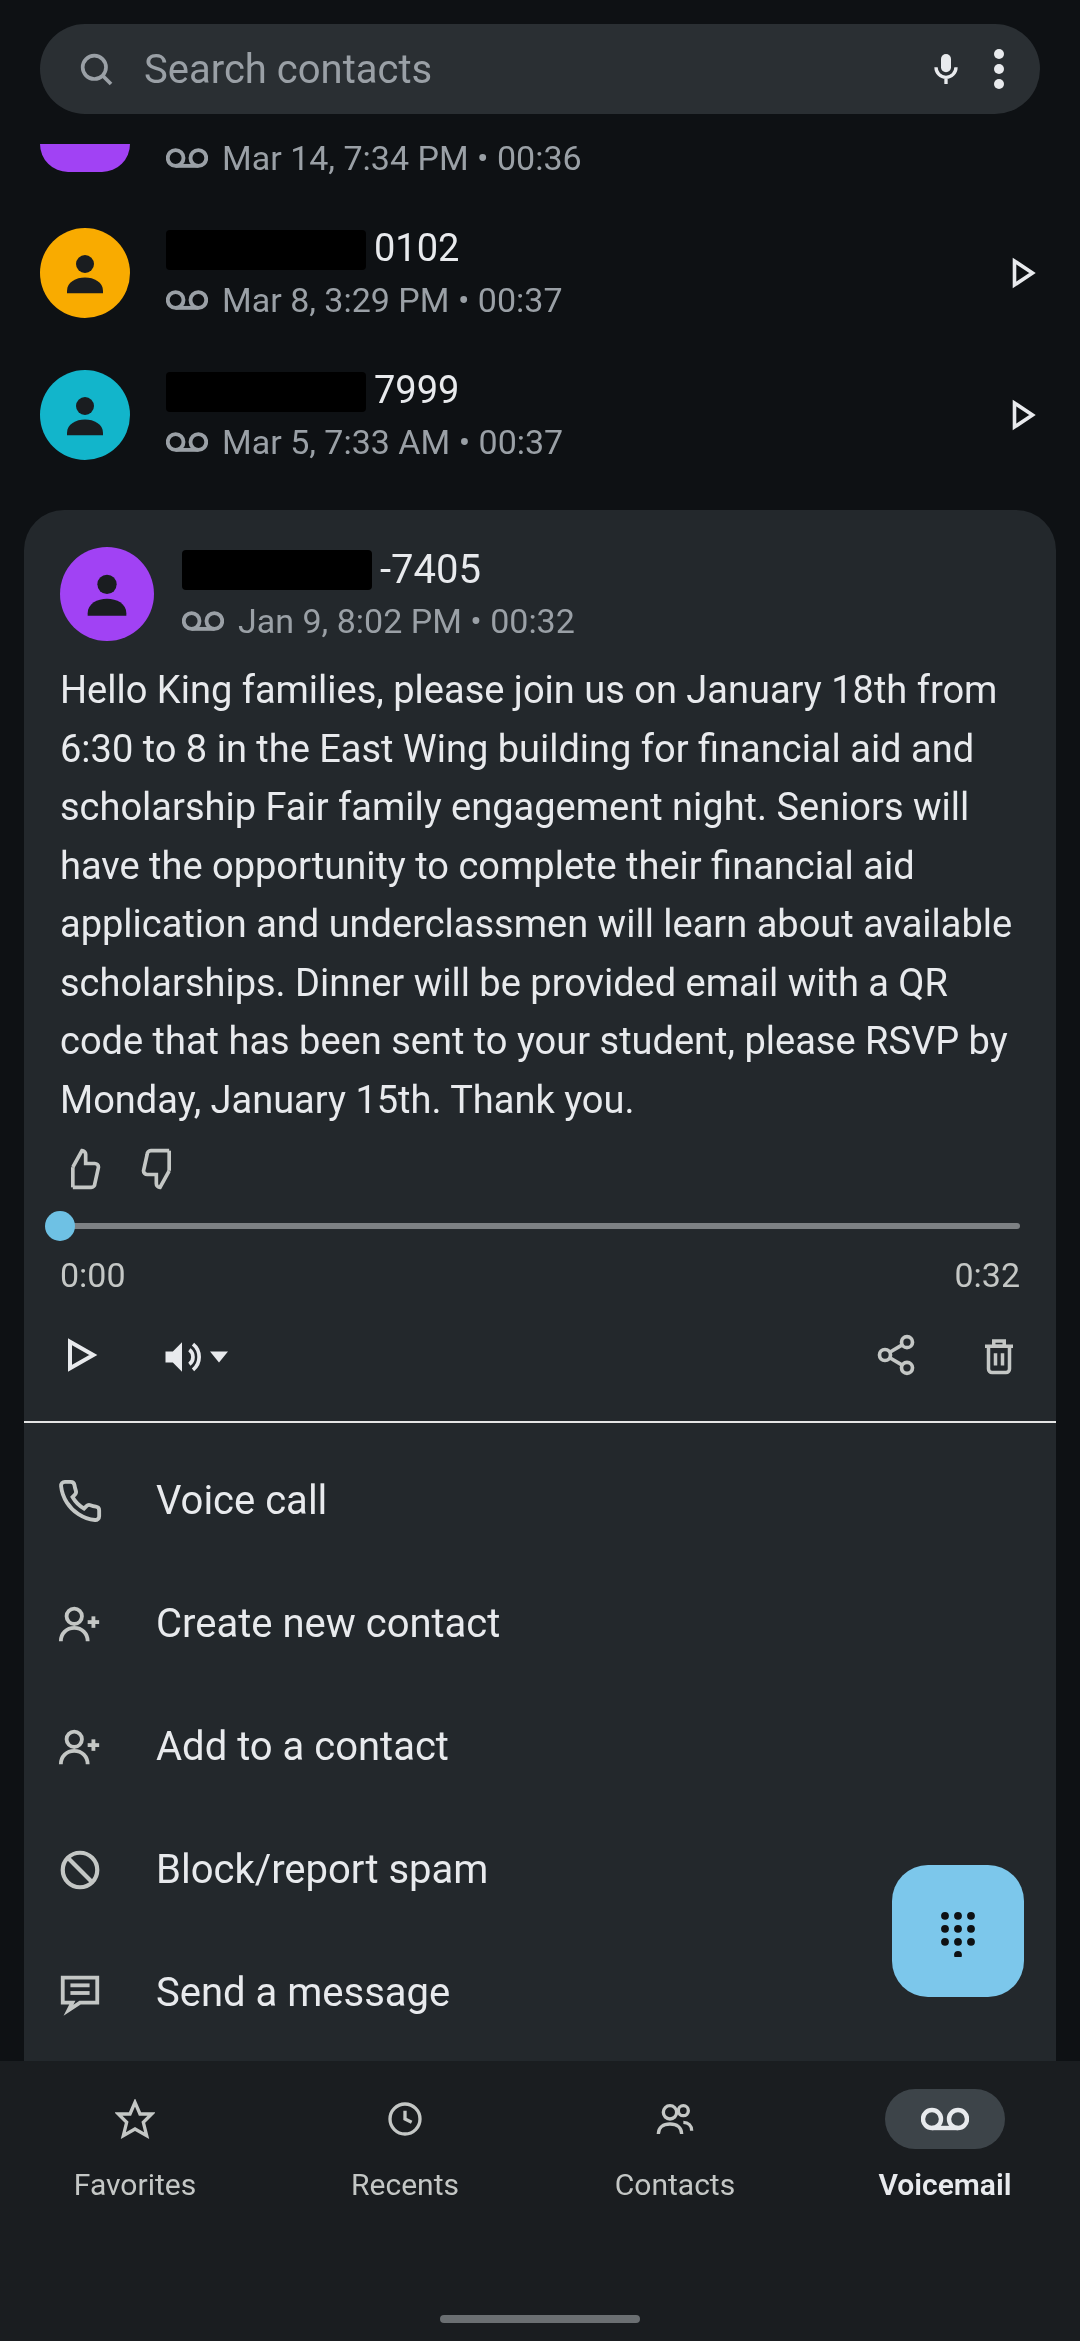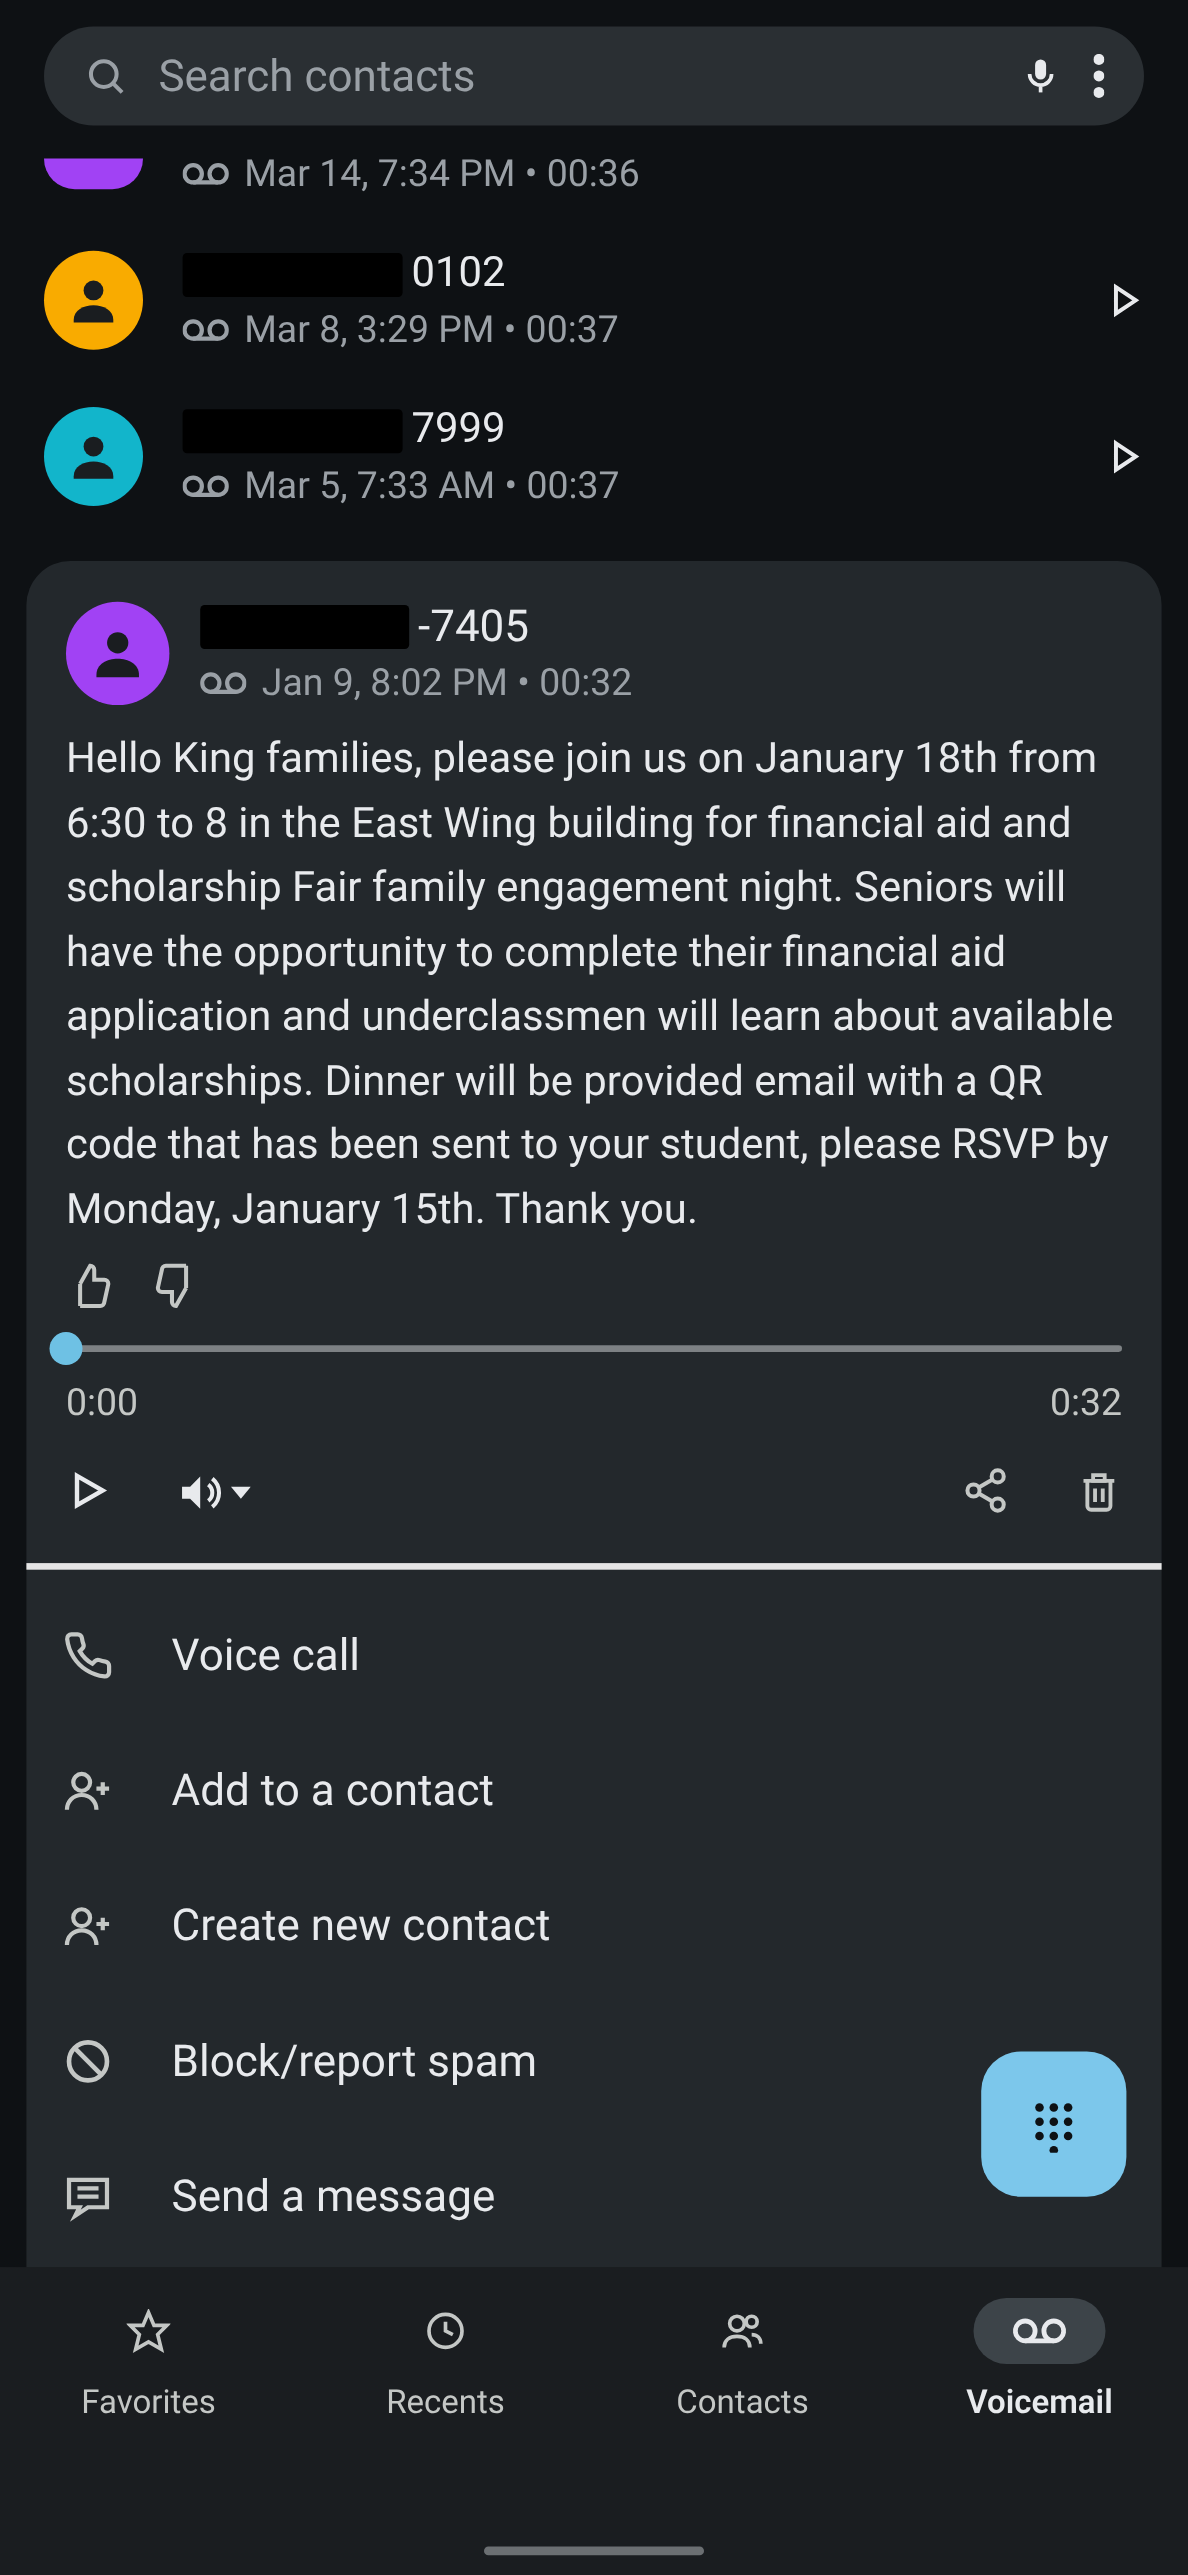--- a/index.html
+++ b/index.html
@@ -93,21 +93,21 @@
     display:flex; align-items:center; justify-content:space-between;
     margin-top:38px; padding-bottom:40px;
   }
   .controls-left { display:flex; align-items:center; gap:60px; }
   .controls-right { display:flex; align-items:center; gap:60px; }
   .vol-group { display:flex; align-items:center; gap:6px; }
 
   .action-section {
     margin: 0 24px;
     background:#23282c;
-    border-top:6px solid #e5e5e5;
+    border-top:2px solid #e5e5e5;
     padding: 16px 16px 40px 16px;
   }
   .action-item {
     display:flex; align-items:center; gap:48px;
     padding: 38px 12px;
   }
   .action-icon { width:56px; display:flex; justify-content:center; }
   .action-label { font-size:40px; color:#e8eaed; }
 
   .fab {
@@ -353,32 +353,32 @@
   </div>
   <div class="action-item">
     <span class="action-icon">
       <svg width="46" height="46" viewBox="0 0 24 24" fill="none" stroke="#c4c7c5" stroke-width="2">
           <circle cx="9" cy="8" r="4"></circle>
           <path d="M2 21c0-4 3-7 7-7s7 3 7 7"></path>
           <line x1="19" y1="8" x2="19" y2="14"></line>
           <line x1="16" y1="11" x2="22" y2="11"></line>
         </svg>
     </span>
-    <span class="action-label">Add to a contact</span>
+    <span class="action-label">Create new contact</span>
   </div>
   <div class="action-item">
     <span class="action-icon">
       <svg width="46" height="46" viewBox="0 0 24 24" fill="none" stroke="#c4c7c5" stroke-width="2">
           <circle cx="9" cy="8" r="4"></circle>
           <path d="M2 21c0-4 3-7 7-7s7 3 7 7"></path>
           <line x1="19" y1="8" x2="19" y2="14"></line>
           <line x1="16" y1="11" x2="22" y2="11"></line>
         </svg>
     </span>
-    <span class="action-label">Create new contact</span>
+    <span class="action-label">Add to a contact</span>
   </div>
   <div class="action-item">
     <span class="action-icon">
       <svg width="46" height="46" viewBox="0 0 24 24" fill="none" stroke="#c4c7c5" stroke-width="2.2">
           <circle cx="12" cy="12" r="9"></circle>
           <line x1="5.5" y1="5.5" x2="18.5" y2="18.5"></line>
         </svg>
     </span>
     <span class="action-label">Block/report spam</span>
   </div>

